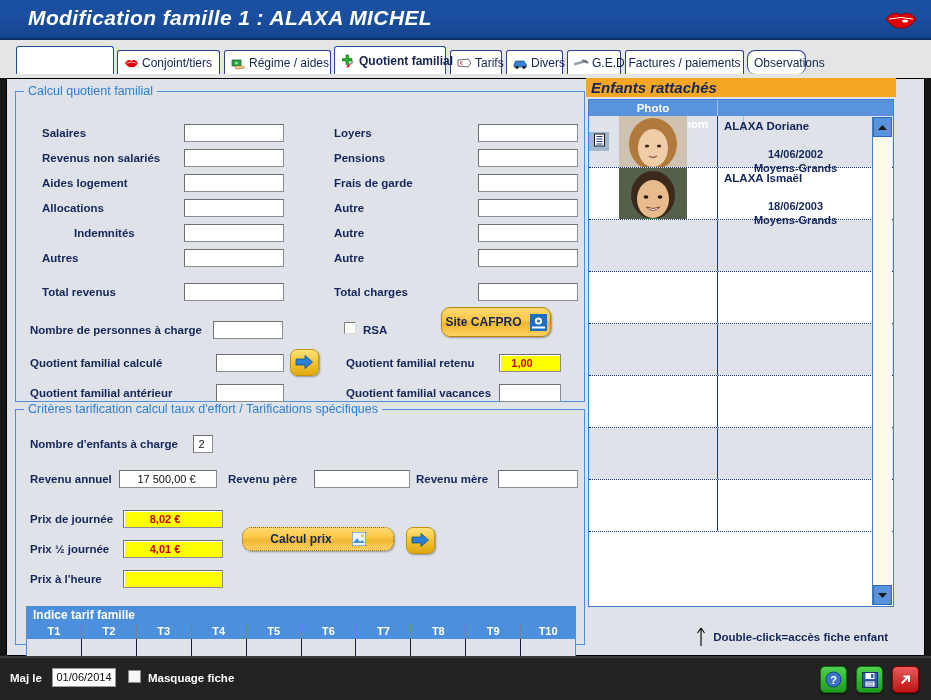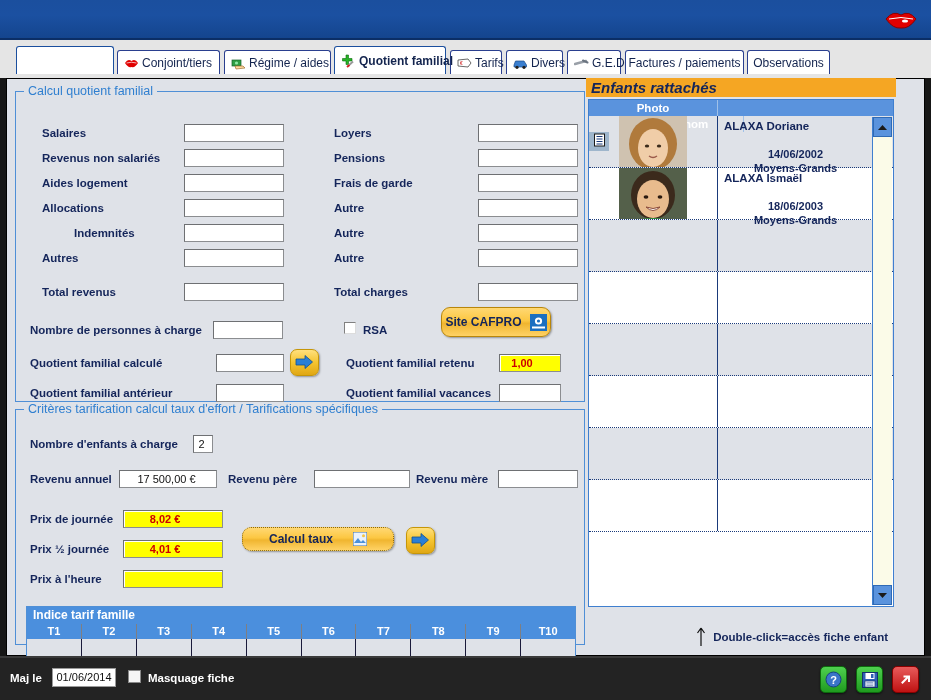--- a/index.html
+++ b/index.html
@@ -176,20 +176,21 @@
   }
   .sqbtn.green{background:linear-gradient(to bottom,#4fd04f,#1f9b1f);border:1px solid #0d6b0d;}
   .sqbtn.red{background:linear-gradient(to bottom,#e85b5b,#bf1212);border:1px solid #8b0000;}
 </style>
 </head>
 <body>
 
 <div id="app">
 
   <div class="titlebar">
+    <div class="ttl">Modification famille  1 : ALAXA MICHEL</div>
     <svg class="lips-icon" viewBox="0 0 36 24">
       <path d="M3 12 Q10 3 18 8 Q26 3 33 12 Q26 22 18 21 Q10 22 3 12 Z" fill="#e00000" stroke="#8b0000" stroke-width="1"></path>
       <path d="M6 12 Q18 9 30 12" stroke="#fff" stroke-width="1" fill="none"></path>
       <ellipse cx="22" cy="14" rx="3" ry="1.6" fill="#ffffff"></ellipse>
     </svg>
   </div>
 
   <div class="tabstrip">
 
     <div class="tab active" style="left:16px;width:98px;" hidden=""></div>
@@ -253,21 +254,21 @@
         <path d="M1 8 L12 5" stroke="#9aa0a8" stroke-width="2.4" stroke-linecap="round"></path>
         <path d="M9 4.5 L13.5 6.5" stroke="#6b7480" stroke-width="2" stroke-linecap="round"></path>
       </svg>
       <span>G.E.D.</span>
     </div>
 
     <div class="tab" style="left:625px;width:119px;justify-content:center;">
       <span>Factures / paiements</span>
     </div>
 
-    <div class="tab" style="left:747px;width:83px;justify-content:center;">
+    <div class="tab" style="left:747px;width:59px;justify-content:flex-start;border-radius:8px;">
       <span>Observations</span>
     </div>
   </div>
 
   <div class="content">
 
     <div class="group" style="left:8px;top:12px;width:570px;height:311px;">
       <div class="glabel">Calcul quotient familial</div>
 
       <div class="lbl" style="left:26px;top:35px;">Salaires</div>
@@ -350,21 +351,21 @@
       <div class="lbl" style="left:14px;top:103px;">Prix de journée</div>
       <div class="fld yellow" style="left:107px;top:100px;width:100px;">8,02 €</div>
 
       <div class="lbl" style="left:14px;top:133px;">Prix ½ journée</div>
       <div class="fld yellow" style="left:107px;top:130px;width:100px;">4,01 €</div>
 
       <div class="lbl" style="left:14px;top:163px;">Prix à l'heure</div>
       <div class="fld yellow" style="left:107px;top:160px;width:100px;"></div>
 
       <div class="goldbtn dotted" style="left:226px;top:117px;width:152px;height:24px;">
-        <span>Calcul taux</span>
+        <span>Calcul prix</span>
         <svg style="width:14px;height:14px;margin-left:20px;" viewBox="0 0 14 14">
           <rect width="14" height="14" fill="#eaf2fb" stroke="#3a6ea5" stroke-width="1"></rect>
           <path d="M1 11 L5 6 L8 10 L10 8 L13 11 Z" fill="#4a90d9"></path>
           <circle cx="10.5" cy="3.8" r="1.5" fill="#f5c542"></circle>
         </svg>
       </div>
       <div class="arrowbtn" style="left:390px;top:117px;">
         <svg style="width:19px;height:16px;margin:4px 0 0 4px;" viewBox="0 0 19 16">
           <path d="M1 5 L10 5 L10 1.5 L17.5 8 L10 14.5 L10 11 L1 11 Z" fill="#2a7fd6" stroke="#13508f" stroke-width=".8"></path>
         </svg>

